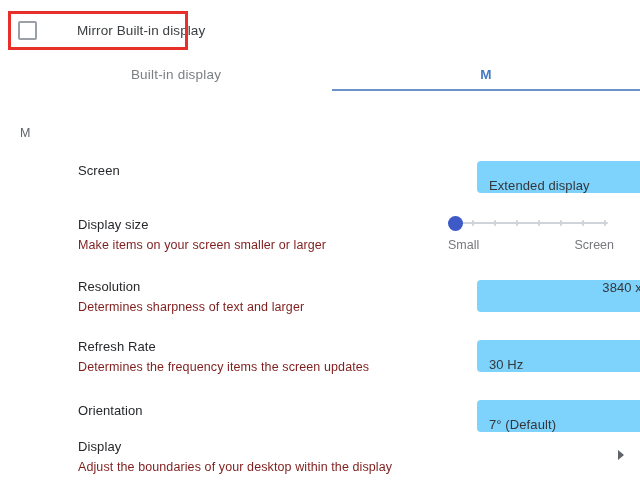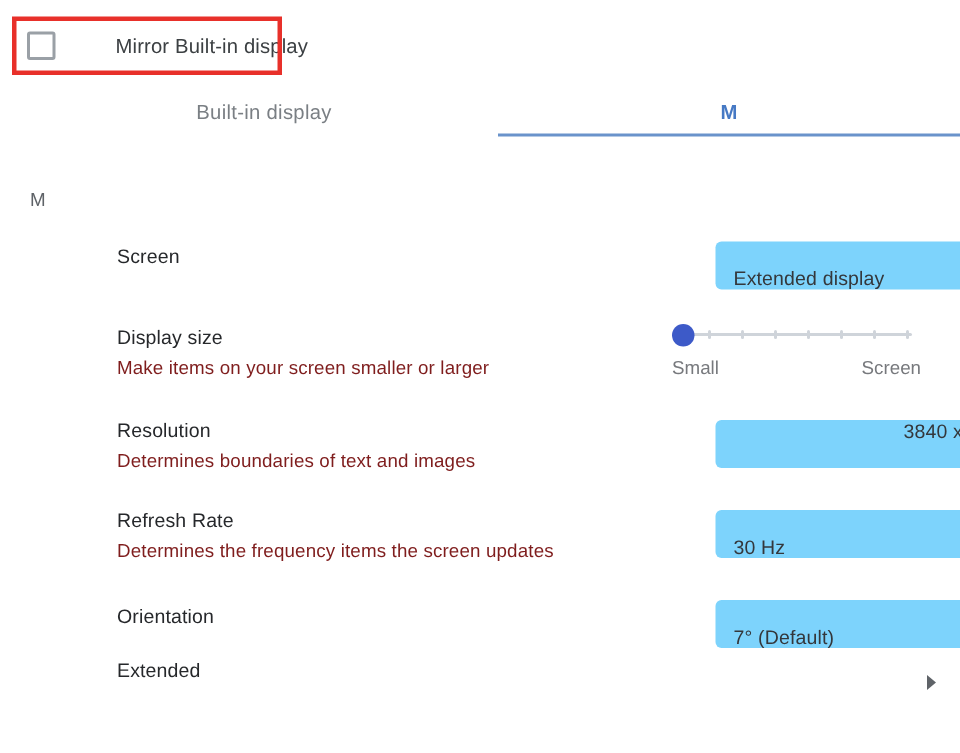--- a/index.html
+++ b/index.html
@@ -274,21 +274,21 @@
       <div class="slider-labels">
         <span>Small</span>
         <span>Screen</span>
       </div>
     </div>
   </div>
 
   <div class="row" style="height:62px;">
     <div class="row-text" style="top:10px;">
       <div class="row-title">Resolution</div>
-      <div class="row-sub">Determines boundaries of text and images</div>
+      <div class="row-sub">Determines sharpness of text and larger</div>
     </div>
     <div class="dropdown" style="top:12px;flex-direction:column;">
       <span class="dropdown-value">3840 x 2160</span>
       <span class="caret-down"></span>
     </div>
   </div>
 
   <div class="row" style="height:60px;">
     <div class="row-text" style="top:8px;">
       <div class="row-title">Refresh Rate</div>
@@ -305,18 +305,19 @@
       <div class="row-title">Orientation</div>
     </div>
     <div class="dropdown" style="top:10px;">
       <span class="dropdown-value">7° (Default)</span>
       <span class="caret-down"></span>
     </div>
   </div>
 
   <div class="row" style="height:54px;">
     <div class="row-text" style="top:0px;">
-      <div class="row-title">Extended</div>
+      <div class="row-title">Display</div>
+      <div class="row-sub">Adjust the boundaries of your desktop within the display</div>
     </div>
     <div class="arrow-right"></div>
   </div>
 
 </div>
 
 </body></html>

